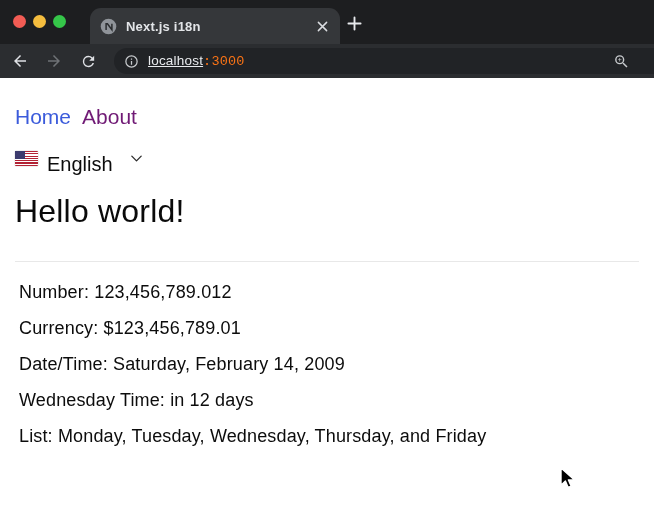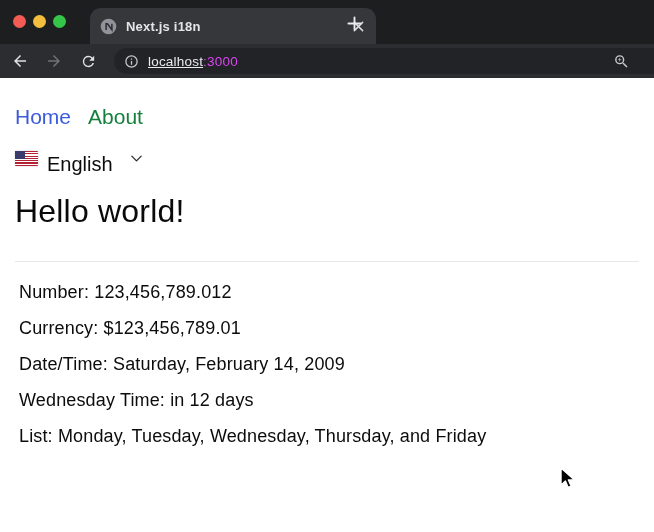--- a/index.html
+++ b/index.html
@@ -16,21 +16,21 @@
   }
   .traffic-lights {
     position: absolute; left: 13px; top: 15px; display: flex; gap: 7px;
   }
   .traffic-light { width: 13px; height: 13px; border-radius: 50%; }
   .tl-close { background: #f25c54; }
   .tl-min   { background: #f5bd3e; }
   .tl-zoom  { background: #35c649; }
 
   .tab {
-    position: absolute; left: 90px; bottom: 0; width: 286px; height: 36px;
+    position: absolute; left: 90px; bottom: 0; width: 250px; height: 36px;
     background: #35373a; border-radius: 11px 11px 0 0;
     display: flex; align-items: center; padding: 0 9px 0 10px;
   }
   .tab .favicon { width: 17px; height: 17px; margin-right: 9px; flex: none; }
   .tab-title {
     flex: 1; color: #e3e5e8; font-size: 13px; font-weight: 700;
     letter-spacing: .2px; white-space: nowrap; overflow: hidden;
   }
   .tab-close {
     width: 18px; height: 18px; border: none; background: transparent; padding: 0;
@@ -57,33 +57,33 @@
     flex: 1; height: 26px; background: #212326; border-radius: 13px;
     margin-left: 4px; margin-right: -26px;
     display: flex; align-items: center; padding: 0 10px; min-width: 0;
   }
   .omnibox .site-info {
     border: none; background: transparent; padding: 0; color: #c7cacd;
     display: flex; align-items: center; cursor: pointer; flex: none; margin-right: 9px;
   }
   .url { font-size: 13.5px; white-space: nowrap; letter-spacing: .2px; }
   .url-host { color: #e8eaed; text-decoration: underline; }
-  .url-port { color: #d946ef; }
+  .url-port { color: #f97316; font-family: Liberation Mono, monospace; }
   .omnibox .spacer { flex: 1; }
   .zoom-btn {
     border: none; background: transparent; padding: 0; color: #c7cacd;
     display: flex; align-items: center; cursor: pointer; flex: none; margin-right: 40px;
   }
 
   
   .content { padding: 26px 15px 0; color: #0c0c0c; }
-  .site-nav { display: flex; gap: 17px; font-size: 21px; line-height: 25px; }
+  .site-nav { display: flex; gap: 11px; font-size: 21px; line-height: 25px; }
   .site-nav a { text-decoration: none; }
   .nav-home { color: #3b5bdb; }
-  .nav-about { color: #15803d; }
+  .nav-about { color: #701a75; }
 
   .lang-switcher {
     margin-top: 22px; display: inline-flex; align-items: flex-start;
     font-size: 20px; line-height: 26px; color: #0c0c0c;
     background: transparent; border: none; padding: 0; cursor: pointer;
     font-family: "Liberation Sans", sans-serif;
   }
   .flag {
     position: relative; width: 23px; height: 15px; margin-right: 9px;
     background: repeating-linear-gradient(180deg,

